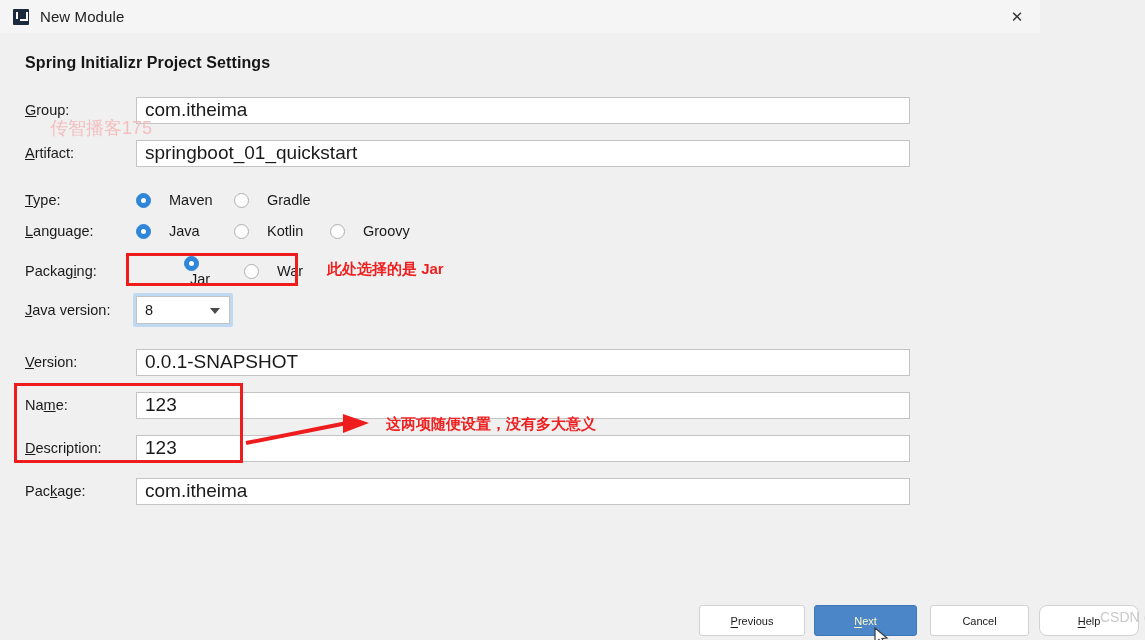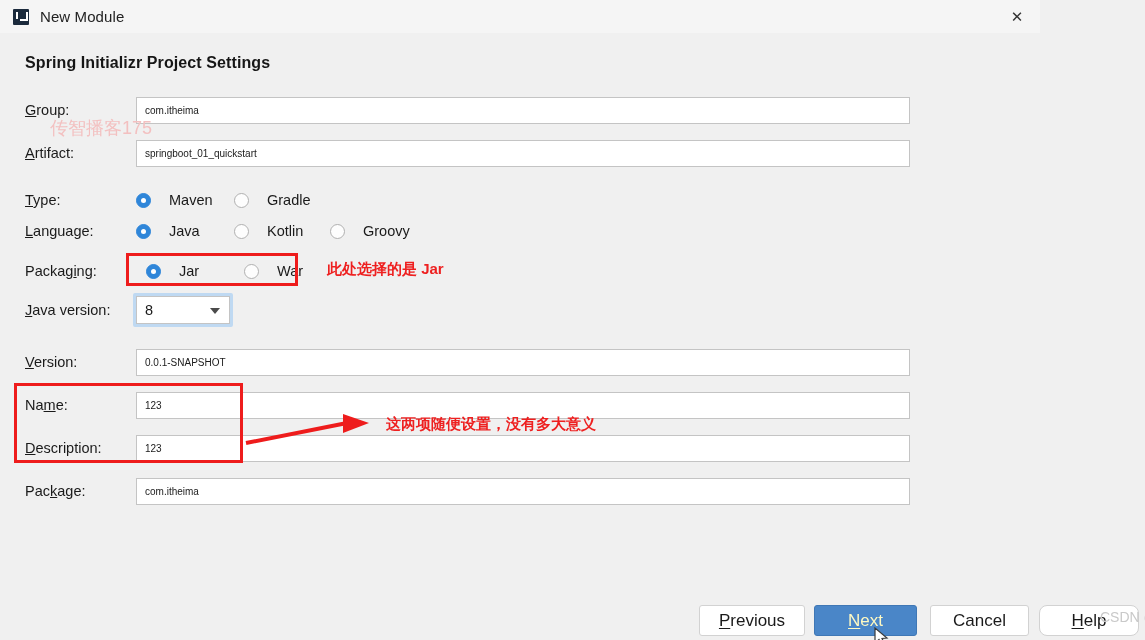--- a/index.html
+++ b/index.html
@@ -106,21 +106,21 @@
     position: absolute;
     left: 136px;
     width: 774px;
     height: 27px;
     background: #ffffff;
     border: 1px solid #c4c4c4;
     box-sizing: border-box;
     display: flex;
     align-items: center;
     padding-left: 8px;
-    font-size: 10px;
+    font-size: 19px;
     color: #1a1a1a;
   }
 
   
   .radio-group {
     position: absolute;
     left: 136px;
     display: flex;
     align-items: center;
     height: 26px;
@@ -229,21 +229,21 @@
   .btn {
     position: absolute;
     height: 31px;
     background: #ffffff;
     border: 1px solid #d2d2d2;
     border-radius: 3px;
     box-sizing: border-box;
     display: flex;
     align-items: center;
     justify-content: center;
-    font-size: 17px;
+    font-size: 11px;
     color: #1a1a1a;
     cursor: default;
   }
   .btn.primary {
     background: #4a86c8;
     border: 1px solid #3f77b5;
     color: #fef9c3;
   }
   .btn u { text-decoration: underline; text-underline-offset: 2px; }
 
@@ -300,21 +300,21 @@
       <div class="radio-item">
         <span class="radio off"></span>
         <span class="radio-label">Groovy</span>
       </div>
     </div>
   </div>
 
   <div class="row" style="top:224px;">
     <div class="lbl">Packag<u>i</u>ng:</div>
     <div class="radio-group" style="left:146px;">
-      <div class="radio-item" style="width:90px;">
+      <div class="radio-item" style="width:90px;flex-direction:column;">
         <span class="radio on"></span>
         <span class="radio-label">Jar</span>
       </div>
       <div class="radio-item">
         <span class="radio off"></span>
         <span class="radio-label">War</span>
       </div>
     </div>
   </div>
 

